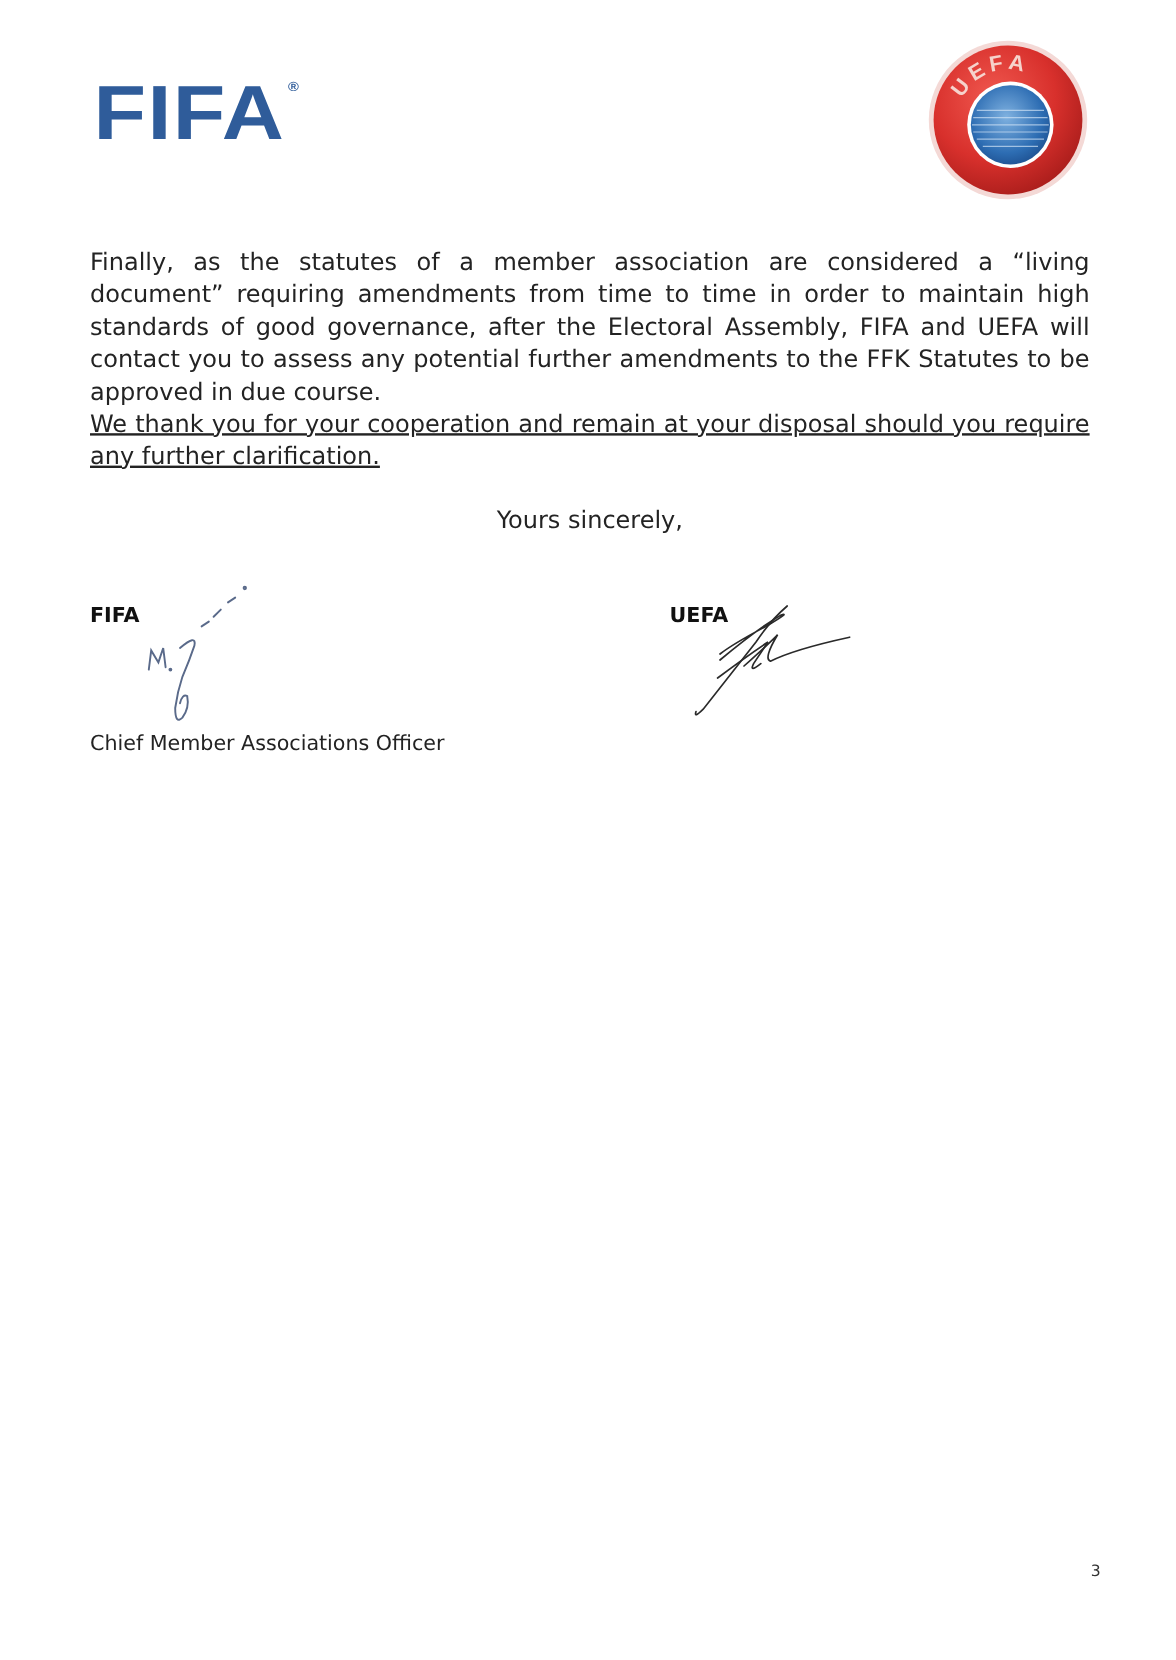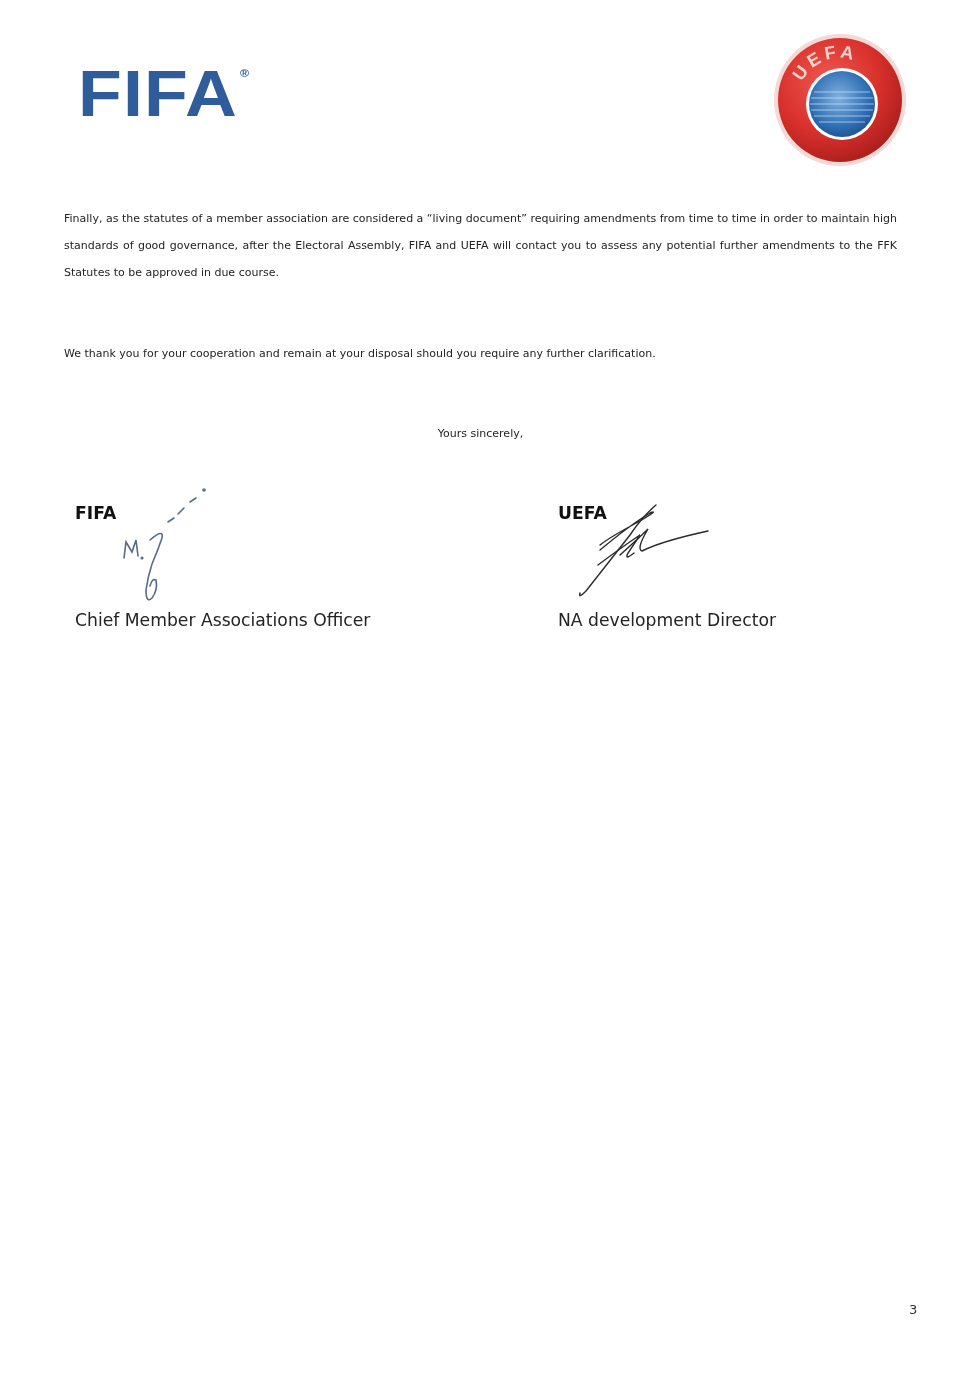--- a/index.html
+++ b/index.html
@@ -10,25 +10,25 @@
     }
     .fifa-logo {
       position: absolute; left: 78px; top: 62px;
       font-family: "Liberation Sans", sans-serif; font-weight: bold;
       font-size: 64px; letter-spacing: 1px; color: #2f5c9a;
       line-height: 1; transform: scaleX(1.12); transform-origin: left top;
     }
     .fifa-logo .reg { font-size: 11px; vertical-align: top; position: relative; top: 6px; margin-left: 2px; }
     .uefa-logo { position: absolute; left: 770px; top: 30px; width: 140px; height: 140px; }
     .body-text {
-      position: absolute; left: 64px; width: 833px;
-      font-size: 11px; line-height: 27px; color: #232323;
+      position: absolute; left: 75px; width: 833px;
+      font-size: 20px; line-height: 27px; color: #232323;
     }
     .p1 { top: 205px; text-align: justify; }
-    .p2 { top: 340px; text-align: justify; }
+    .p2 { top: 340px; text-align: justify; text-decoration: underline; }
     .p3 { top: 420px; text-align: center; }
     .sig-block { position: absolute; font-size: 17.2px; line-height: 27px; color: #232323; }
     .sig-left { left: 75px; top: 500px; }
     .sig-right { left: 558px; top: 500px; }
     .sig-org { font-weight: bold; color: #111; }
     .sig-space { height: 80px; }
     .signature { position: absolute; }
     .sig1 { left: 112px; top: 480px; width: 110px; height: 135px; }
     .sig2 { left: 570px; top: 495px; width: 150px; height: 105px; }
     .page-num { position: absolute; left: 909px; top: 1302px; font-size: 13px; color: #333; }
@@ -96,16 +96,15 @@
 
 <div class="sig-block sig-left">
   <div class="sig-org">FIFA</div>
   <div class="sig-space"></div>
   <div>Chief Member Associations Officer</div>
 </div>
 
 <div class="sig-block sig-right">
   <div class="sig-org">UEFA</div>
   <div class="sig-space"></div>
-  <div>NA development Director</div>
 </div>
 
 <div class="page-num">3</div>
 
 </body></html>

